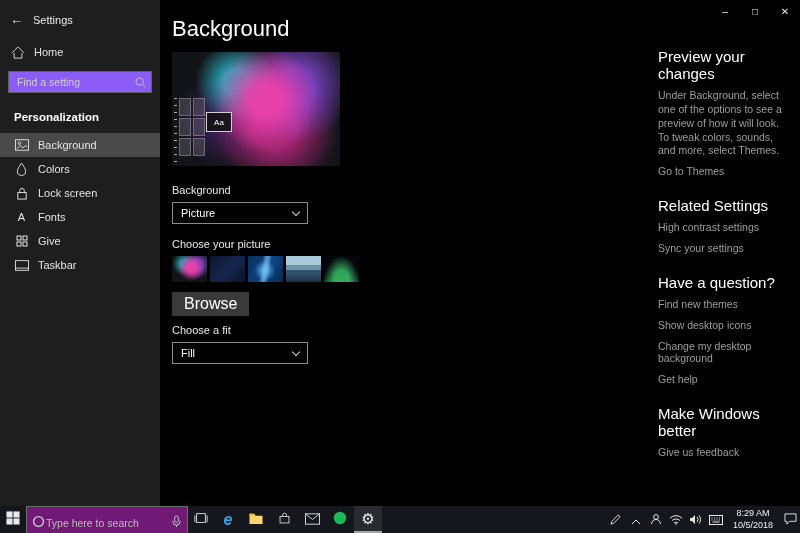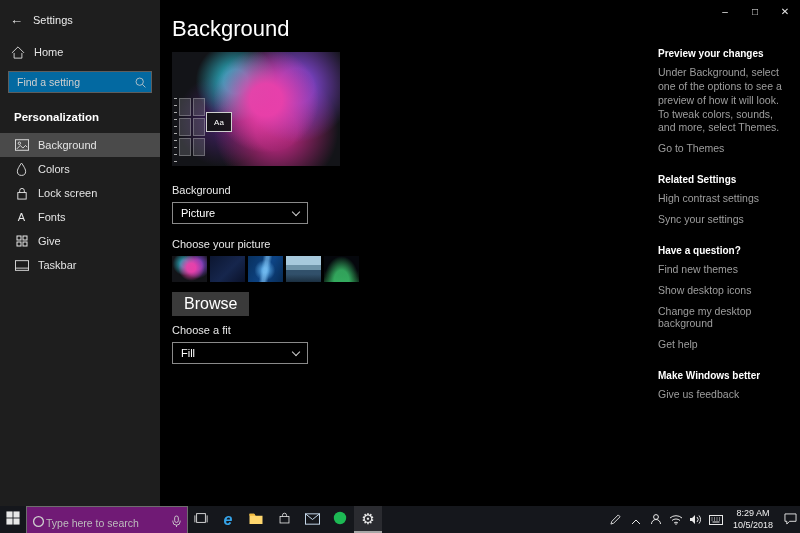--- a/index.html
+++ b/index.html
@@ -7,21 +7,21 @@
   body { font-family:"Liberation Sans", sans-serif; }
   .screen { position:relative; width:800px; height:533px; overflow:hidden; background:#000; display:flex; flex-direction:column; }
   .window { position:relative; flex:1; display:flex; background:#000; color:#e8e8e8; }
 
   
   .sidebar { width:160px; background:#1e1e1e; height:100%; flex-shrink:0; padding-top:8px; }
   .titlebar-left { display:flex; align-items:center; gap:10px; padding:4px 10px 12px 10px; font-size:11px; color:#ececec; }
   .back-glyph { font-size:13px; cursor:default; }
   .side-row { display:flex; align-items:center; gap:9px; padding:6px 10px; font-size:11px; color:#e4e4e4; height:26px; }
   .search-wrap { margin:6px 8px 10px 8px; position:relative; }
-  .search-wrap input { width:100%; height:22px; background:#0369a1; border:1px solid #5e5e5e; color:#e4e4e4; font-size:10.5px; padding:0 22px 0 8px; font-family:"Liberation Sans", sans-serif; }
+  .search-wrap input { width:100%; height:22px; background:#8b5cf6; border:1px solid #5e5e5e; color:#e4e4e4; font-size:10.5px; padding:0 22px 0 8px; font-family:"Liberation Sans", sans-serif; }
   .search-wrap input::placeholder { color:#cfcfcf; }
   .search-wrap .search-icon { position:absolute; right:5px; top:4px; }
   .section-title { font-size:11.5px; font-weight:bold; color:#ffffff; padding:8px 14px 10px 14px; }
   .nav-item { display:flex; align-items:center; gap:9px; height:24px; padding:0 14px; font-size:11px; color:#e4e4e4; cursor:default; }
   .nav-item.selected { background:#4a4a4a; }
   .icon-cell { width:15px; display:flex; justify-content:center; align-items:center; flex-shrink:0; }
   .fonts-glyph { font-size:11px; color:#e8e8e8; }
 
   
   .main-col { flex:1; padding:16px 0 0 12px; }
@@ -58,21 +58,21 @@
       radial-gradient(circle at 48% 55%, rgba(90,170,230,0.9) 0 10%, rgba(90,170,230,0) 45%),
       linear-gradient(120deg,#08305e,#0d4485 55%,#082a52); }
   .thumb-sea { background:linear-gradient(#a7c9dc 0 34%, #6e93a8 34% 52%, #31506a 52% 70%, #1b2f40); }
   .thumb-aurora { background:
       radial-gradient(ellipse at 50% 95%, rgba(60,200,110,0.8) 0 30%, rgba(60,200,110,0) 70%),
       linear-gradient(#05070c 0 55%, #0a1a12 80%, #123620); }
   .browse-btn { display:inline-block; background:#3a3a3a; color:#fff; font-size:16px; padding:3px 12px; margin-bottom:8px; cursor:default; }
 
   
   .right-col { width:132px; margin-right:10px; padding-top:48px; font-size:10.5px; flex-shrink:0; }
-  .right-heading { color:#fff; font-weight:bold; font-size:10px; margin-bottom:7px; }
+  .right-heading { color:#fff; font-weight:normal; font-size:15px; margin-bottom:7px; }
   .right-text { color:#9e9e9e; line-height:1.32; margin-bottom:7px; }
   .right-link { display:block; color:#9e9e9e; margin-bottom:9px; cursor:default; }
   .right-group { margin-bottom:20px; }
 
   
   .window-controls { position:absolute; top:0; right:0; display:flex; }
   .win-btn { width:30px; height:22px; display:flex; align-items:center; justify-content:center; color:#e8e8e8; font-size:10px; cursor:default; }
 
   
   .taskbar { height:27px; background:#15171c; display:flex; align-items:stretch; color:#e8e8e8; flex-shrink:0; }

